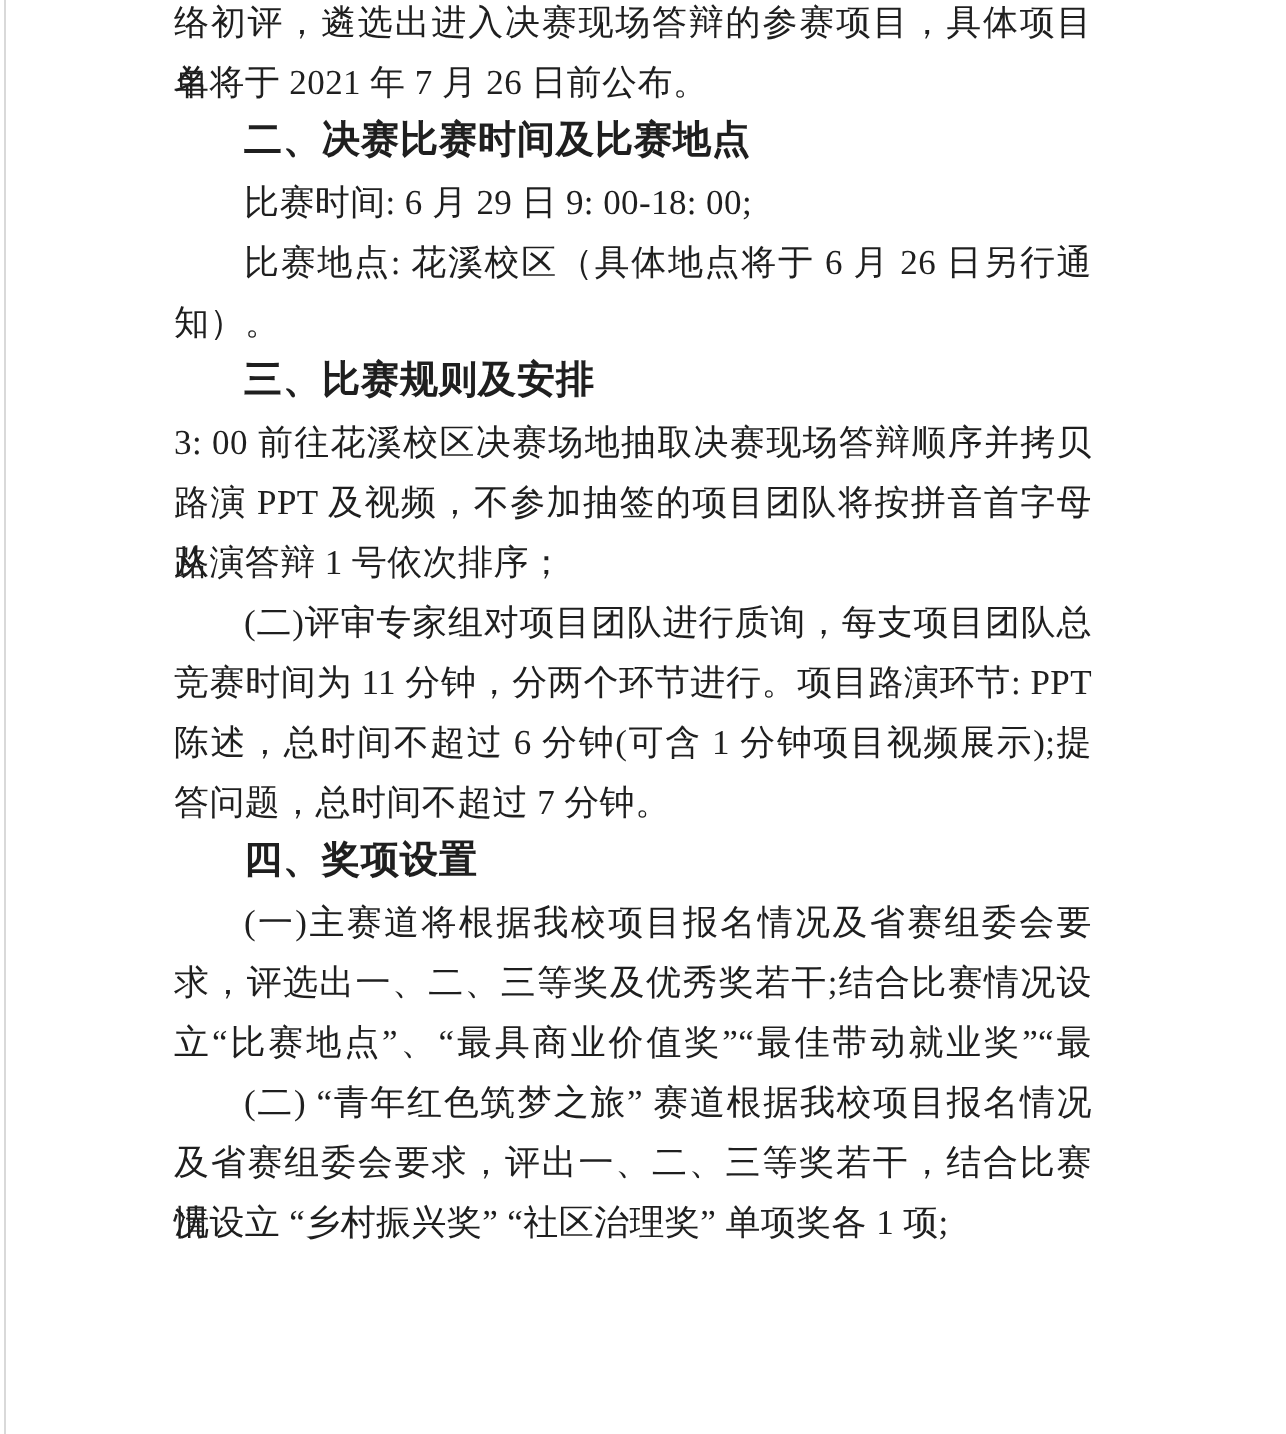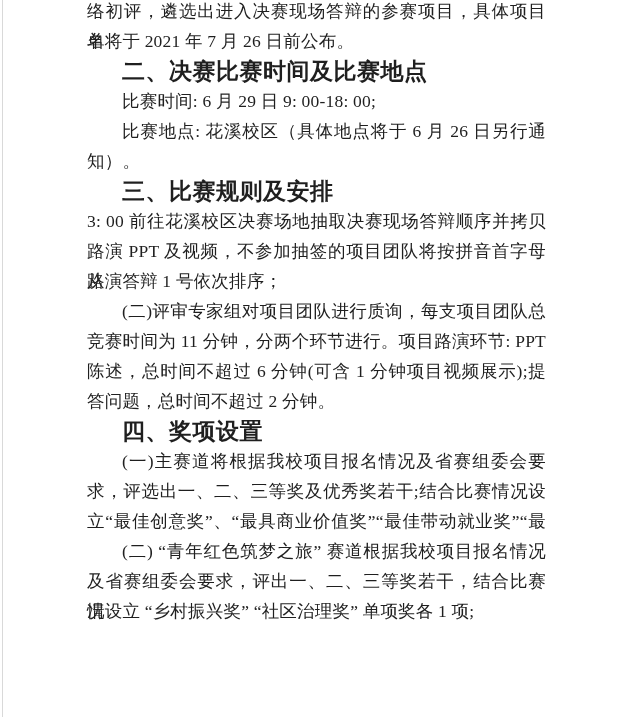--- a/index.html
+++ b/index.html
@@ -42,21 +42,21 @@
     white-space: normal;
     text-align: justify;
     text-align-last: justify;
   }
   .line.indent {
     text-indent: 35px;
   }
   .line.heading {
     font-family: "Liberation Sans", "DejaVu Sans", sans-serif;
     font-weight: 700;
-    font-size: 23px;
+    font-size: 19px;
     letter-spacing: 0.5px;
   }
 </style>
 </head>
 <body>
 
 <div class="page">
   <div class="page-edge"></div>
   <div class="text-block">
       <div class="line justify">络初评，遴选出进入决赛现场答辩的参赛项目，具体项目名</div>
@@ -65,22 +65,22 @@
       <div class="line indent">比赛时间: 6 月 29 日 9: 00-18: 00;</div>
       <div class="line indent justify">比赛地点: 花溪校区（具体地点将于 6 月 26 日另行通</div>
       <div class="line">知）。</div>
       <div class="line heading indent">三、比赛规则及安排</div>
       <div class="line justify">3: 00 前往花溪校区决赛场地抽取决赛现场答辩顺序并拷贝</div>
       <div class="line justify">路演 PPT 及视频，不参加抽签的项目团队将按拼音首字母从</div>
       <div class="line">路演答辩 1 号依次排序；</div>
       <div class="line indent justify">(二)评审专家组对项目团队进行质询，每支项目团队总</div>
       <div class="line justify">竞赛时间为 11 分钟，分两个环节进行。项目路演环节: PPT</div>
       <div class="line justify">陈述，总时间不超过 6 分钟(可含 1 分钟项目视频展示);提</div>
-      <div class="line">答问题，总时间不超过 2 分钟。</div>
+      <div class="line">答问题，总时间不超过 7 分钟。</div>
       <div class="line heading indent">四、奖项设置</div>
       <div class="line indent justify">(一)主赛道将根据我校项目报名情况及省赛组委会要</div>
       <div class="line justify">求，评选出一、二、三等奖及优秀奖若干;结合比赛情况设</div>
-      <div class="line justify">立“最佳创意奖”、“最具商业价值奖”“最佳带动就业奖”“最</div>
+      <div class="line justify">立“比赛地点”、“最具商业价值奖”“最佳带动就业奖”“最</div>
       <div class="line indent justify">(二) “青年红色筑梦之旅” 赛道根据我校项目报名情况</div>
       <div class="line justify">及省赛组委会要求，评出一、二、三等奖若干，结合比赛情</div>
       <div class="line">况设立 “乡村振兴奖” “社区治理奖” 单项奖各 1 项;</div>
     </div>
 </div>
 
 </body></html>

